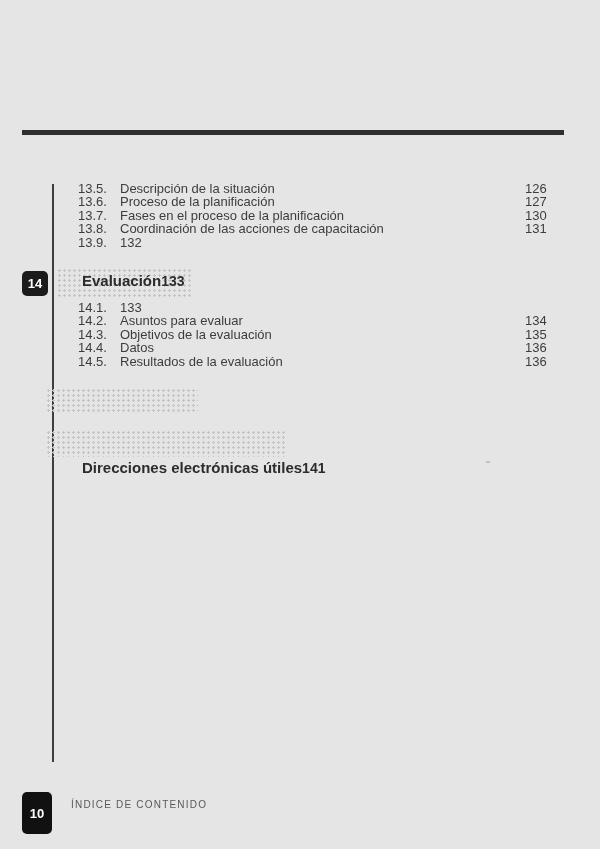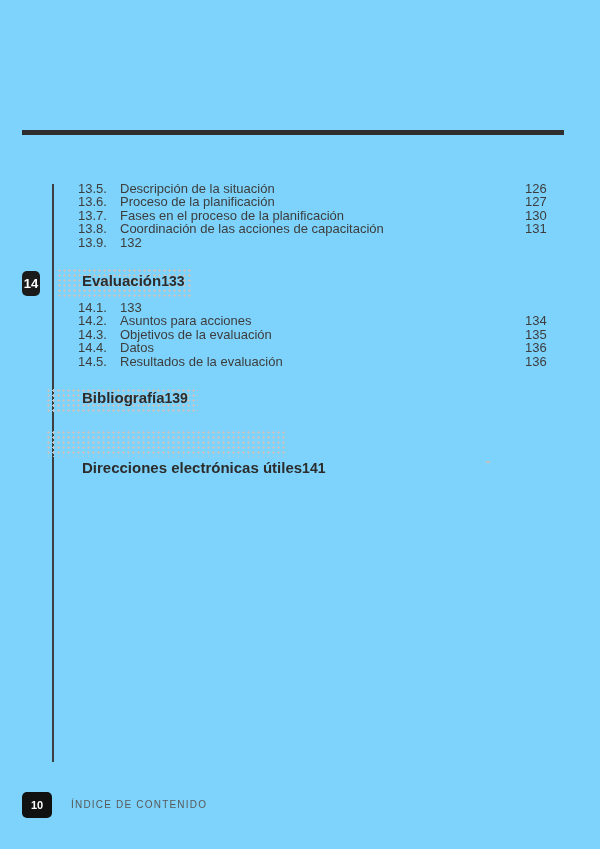--- a/index.html
+++ b/index.html
@@ -5,21 +5,21 @@
   html, body { margin: 0; padding: 0; }
   body {
     width: 600px; height: 849px;
     background: #ffffff;
     font-family: "Liberation Sans", sans-serif;
     position: relative;
     overflow: hidden;
   }
   .page {
     position: absolute; inset: 0;
-    background: #7dd3fc;
+    background: #e5e5e5;
   }
   .top-rule {
     position: absolute; left: 22px; top: 130px;
     width: 542px; height: 5px;
     background: #2e2e2e;
   }
   .v-rule {
     position: absolute; left: 52px; top: 184px;
     width: 2px; height: 578px;
     background: #3e3e3e;
@@ -50,30 +50,30 @@
     font-weight: bold; color: #2c2c2c;
     font-size: 15px; line-height: 17px;
   }
   .row-eval { top: 272px; }
   .row-bib  { top: 389px; }
   .row-dir  { top: 435px; margin-top: 24px; }
   .heading-row .pg { font-size: 14px; }
 
   .chapter-box {
     position: absolute; left: 22px; top: 271px;
-    width: 18px; height: 25px;
+    width: 26px; height: 25px;
     background: #1b1b1b; border-radius: 5px;
     color: #ffffff; font-size: 13px; font-weight: bold;
     display: flex; align-items: center; justify-content: center;
   }
   .footer-box {
     position: absolute; left: 22px; top: 792px;
-    width: 30px; height: 26px;
+    width: 30px; height: 42px;
     background: #111111; border-radius: 5px;
-    color: #ffffff; font-size: 11px; font-weight: bold;
+    color: #ffffff; font-size: 13px; font-weight: bold;
     display: flex; align-items: center; justify-content: center;
   }
   .footer-label {
     position: absolute; left: 71px; top: 799px;
     font-size: 10px; letter-spacing: 1.2px;
     color: #585858;
   }
   .speck {
     position: absolute; left: 486px; top: 461px;
     width: 4px; height: 2px; background: #c2c2c2;
@@ -126,44 +126,40 @@
     <span class="pg">133</span>
   </div>
 
   <div class="entries block14">
     <div class="entry">
       <span class="num">14.1.</span>
       <span class="pg">133</span>
     </div>
     <div class="entry">
       <span class="num">14.2.</span>
-      <span class="title">Asuntos para acciones</span>
+      <span class="title">Asuntos para evaluar</span>
       <span class="pg">134</span>
     </div>
     <div class="entry">
       <span class="num">14.3.</span>
       <span class="title">Objetivos de la evaluación</span>
       <span class="pg">135</span>
     </div>
     <div class="entry">
       <span class="num">14.4.</span>
       <span class="title">Datos</span>
       <span class="pg">136</span>
     </div>
     <div class="entry">
       <span class="num">14.5.</span>
       <span class="title">Resultados de la evaluación</span>
       <span class="pg">136</span>
     </div>
   </div>
 
-  <div class="heading-row row-bib">
-    <span>Bibliografía</span>
-    <span class="pg">139</span>
-  </div>
   <div class="heading-row row-dir">
     <span>Direcciones electrónicas útiles</span>
     <span class="pg">141</span>
   </div>
 
   <div class="speck"></div>
 
   <div class="footer-box">
     <span>10</span>
   </div>

